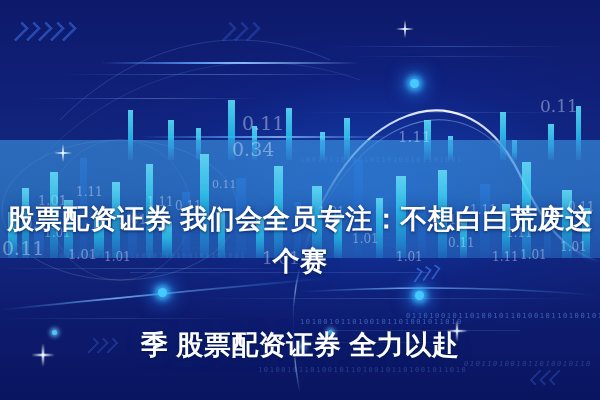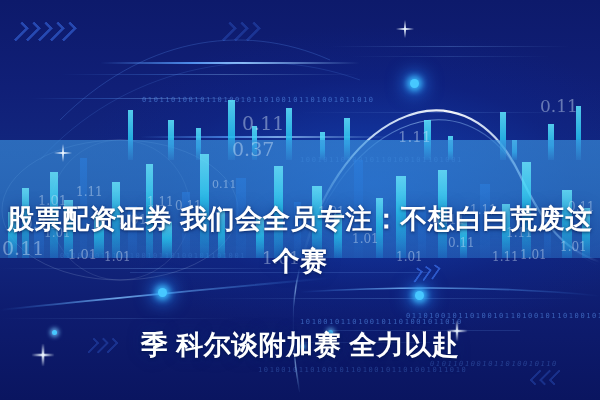--- a/index.html
+++ b/index.html
@@ -165,25 +165,24 @@
     <i></i>
       <i></i>
       <i></i>
   </div>
   <div class="chev left dim" style="left:530px;top:368px;transform:scale(.8);">
     <i></i>
       <i></i>
       <i></i>
   </div>
 
-  <div class="binary" style="left:142px;top:96px;">0101101001011010010110100101101001011010</div>
   <div class="binary faint" style="left:300px;top:156px;">1001011010010110100101101001</div>
   <div class="binary" style="left:406px;top:312px;">0110100101101001011010010110100101</div>
   <div class="binary faint" style="left:258px;top:366px;">101001011010010110100101101001011010</div>
-  <div class="binary faint" style="left:430px;top:360px;font-style:italic;">0101101001011010010110</div>
+  <div class="binary faint" style="left:464px;top:360px;font-style:italic;">0101101001011010010110</div>
   <div class="binary" style="left:300px;top:318px;">1010010110100101101001011010</div>
   <div class="binary faint" style="left:60px;top:252px;">01101001011010010110100101101001</div>
 
   <div class="layer" id="tallbars">
       <div class="tallbar" style="left: 128px; top: 110px; width: 5px; height: 50px;"></div>
       <div class="tallbar" style="left: 168px; top: 120px; width: 6px; height: 40px;"></div>
       <div class="tallbar" style="left: 196px; top: 128px; width: 5px; height: 32px;"></div>
       <div class="tallbar" style="left: 228px; top: 100px; width: 7px; height: 60px;"></div>
       <div class="tallbar" style="left: 252px; top: 126px; width: 5px; height: 34px;"></div>
       <div class="tallbar" style="left: 286px; top: 108px; width: 6px; height: 52px;"></div>
@@ -228,21 +227,21 @@
         <div class="bar dk" style="left: 480px; width: 10px; height: 74px;"></div>
         <div class="bar" style="left: 502px; width: 8px; height: 54px;"></div>
         <div class="bar" style="left: 522px; width: 9px; height: 96px;"></div>
         <div class="bar dk" style="left: 544px; width: 7px; height: 42px;"></div>
         <div class="bar" style="left: 562px; width: 10px; height: 68px;"></div>
         <div class="bar" style="left: 582px; width: 8px; height: 50px;"></div>
       </div>
   </div>
   <div class="layer" id="numbers">
       <div class="num" style="left: 242px; top: 112px; font-size: 19px;">0.11</div>
-      <div class="num" style="left: 232px; top: 138px; font-size: 19px;">0.37</div>
+      <div class="num" style="left: 232px; top: 138px; font-size: 19px;">0.34</div>
       <div class="num" style="left: 398px; top: 128px; font-size: 15px;">1.11</div>
       <div class="num" style="left: 540px; top: 96px; font-size: 17px;">0.11</div>
       <div class="num" style="left: 22px; top: 213px; font-size: 17px;">0.11</div>
       <div class="num" style="left: 2px; top: 237px; font-size: 19px;">0.11</div>
       <div class="num" style="left: 38px; top: 193px; font-size: 13px;">1.01</div>
       <div class="num" style="left: 44px; top: 226px; font-size: 12px;">1.01</div>
       <div class="num" style="left: 76px; top: 185px; font-size: 12px;">1.11</div>
       <div class="num" style="left: 68px; top: 247px; font-size: 13px;">1.01</div>
       <div class="num" style="left: 104px; top: 250px; font-size: 12px;">1.01</div>
       <div class="num" style="left: 262px; top: 248px; font-size: 17px;">1.01</div>
@@ -270,16 +269,16 @@
   <div class="node sm" style="left:328px;top:330px;"></div>
   <div class="node sm" style="left:300px;top:344px;"></div>
 
   <div class="star" style="left:396px;top:20px;"></div>
   <div class="star" style="left:34px;top:346px;transform:scale(1.3);"></div>
   <div class="star" style="left:448px;top:322px;transform:scale(1.2);"></div>
   <div class="star" style="left:54px;top:144px;"></div>
 
   <div id="headline">
     <div>股票配资证券 我们会全员专注：不想白白荒废这个赛</div>
-    <div>季 科尔谈附加赛 全力以赴</div>
+    <div>季 股票配资证券 全力以赴</div>
   </div>
 
 </div>
 
 </body></html>

